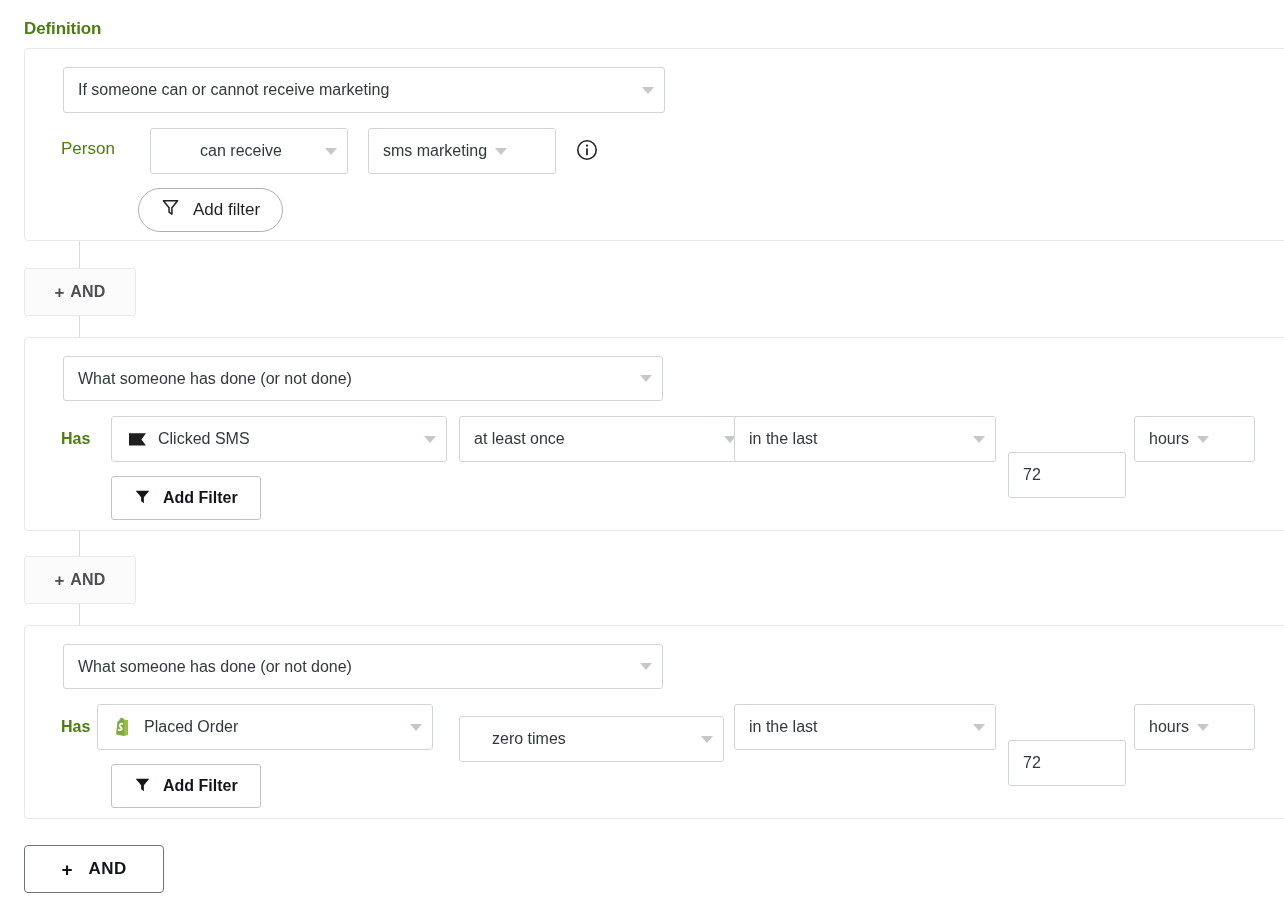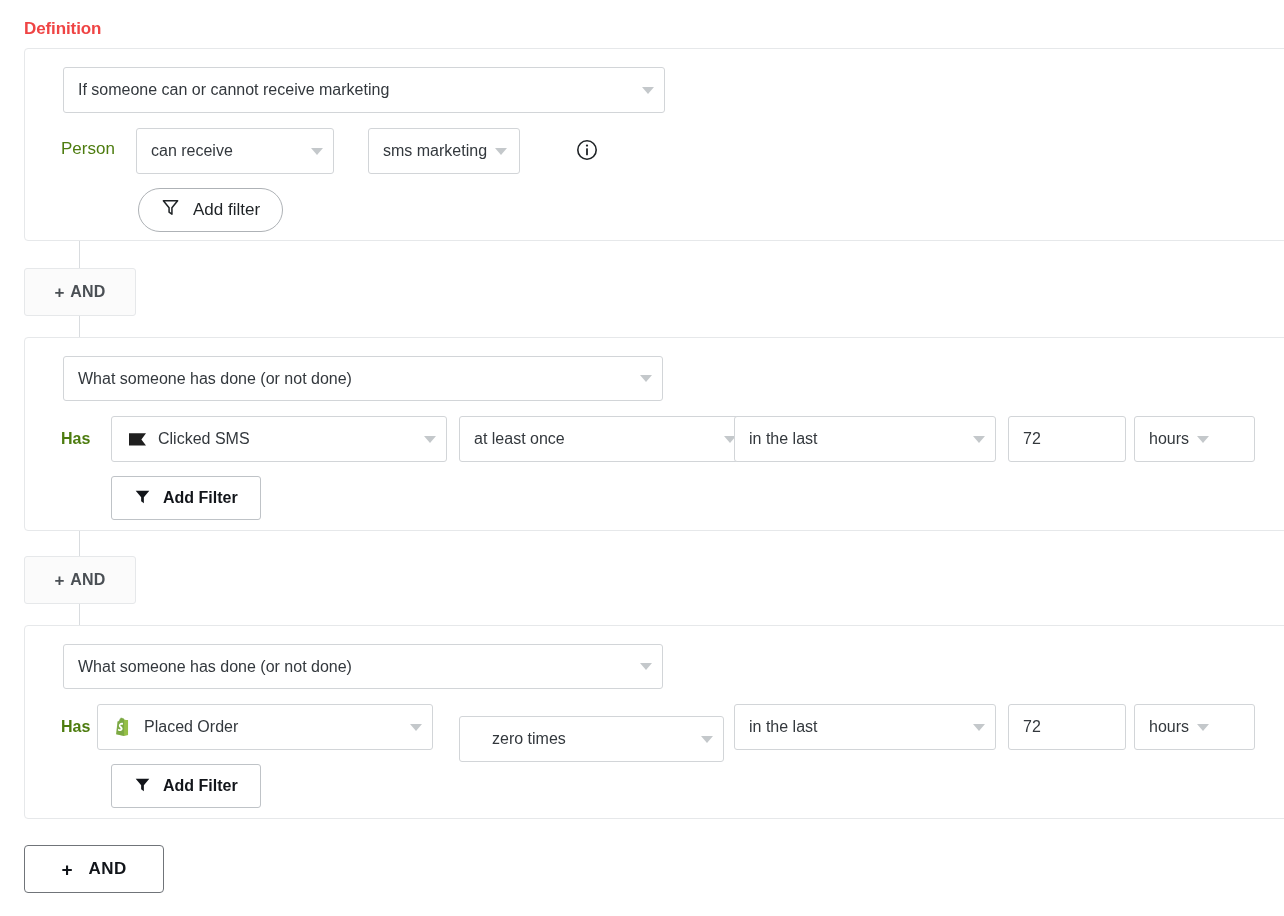--- a/index.html
+++ b/index.html
@@ -20,21 +20,21 @@
   }
 
   
   .section-title {
     position: absolute;
     left: 24px;
     top: 19px;
     font-size: 17px;
     font-weight: 700;
     letter-spacing: -0.1px;
-    color: #ef4444;
+    color: #4d7c0f;
   }
 
   
   .group-card {
     position: absolute;
     left: 24px;
     width: 1274px;                 
     background: #ffffff;
     border: 1px solid #e6e8ea;
     border-radius: 4px;
@@ -138,20 +138,21 @@
     position: absolute;
     background: #ffffff;
     border: 1px solid #d2d5d8;
     border-radius: 3px;
     display: flex;
     align-items: center;
     padding: 0 14px;
     font-size: 16px;
     color: #33383d;
     cursor: text;
+    margin-top: 36px;
   }
 
   
   .row-label {
     position: absolute;
     font-size: 17px;
     color: #4d7c0f;
     line-height: 1;
   }
   .row-label.bold {
@@ -219,26 +220,26 @@
 
   <div class="group-card" style="top:48px; height:193px;">
 
     <div class="sel" style="left:38px; top:18px; width:602px; height:46px;">
       <span class="sel-text">If someone can or cannot receive marketing</span>
       <span class="caret"></span>
     </div>
 
     <div class="row-label" style="left:36px; top:91px;">Person</div>
 
-    <div class="sel" style="left:111px; top:79px; width:198px; height:46px;">
+    <div class="sel" style="left:125px; top:79px; width:198px; height:46px;text-align:center;">
       <span class="sel-text">can receive</span>
       <span class="caret"></span>
     </div>
 
-    <div class="sel" style="left:343px; top:79px; width:152px; height:46px; padding-right:8px;">
+    <div class="sel" style="left:343px; top:79px; width:188px; height:46px; padding-right:8px;">
       <span class="sel-text" style="flex:0 1 auto;">sms marketing</span>
       <span class="caret"></span>
     </div>
 
     <span class="info-icon" style="left:551px; top:90px;">
       <svg width="22" height="22" viewBox="0 0 22 22">
         <circle cx="11" cy="11" r="9.2" fill="none" stroke="#1f2326" stroke-width="1.6"></circle>
         <circle cx="11" cy="6.6" r="1.15" fill="#1f2326"></circle>
         <rect x="10.1" y="9.2" width="1.8" height="7" rx="0.5" fill="#1f2326"></rect>
       </svg>

